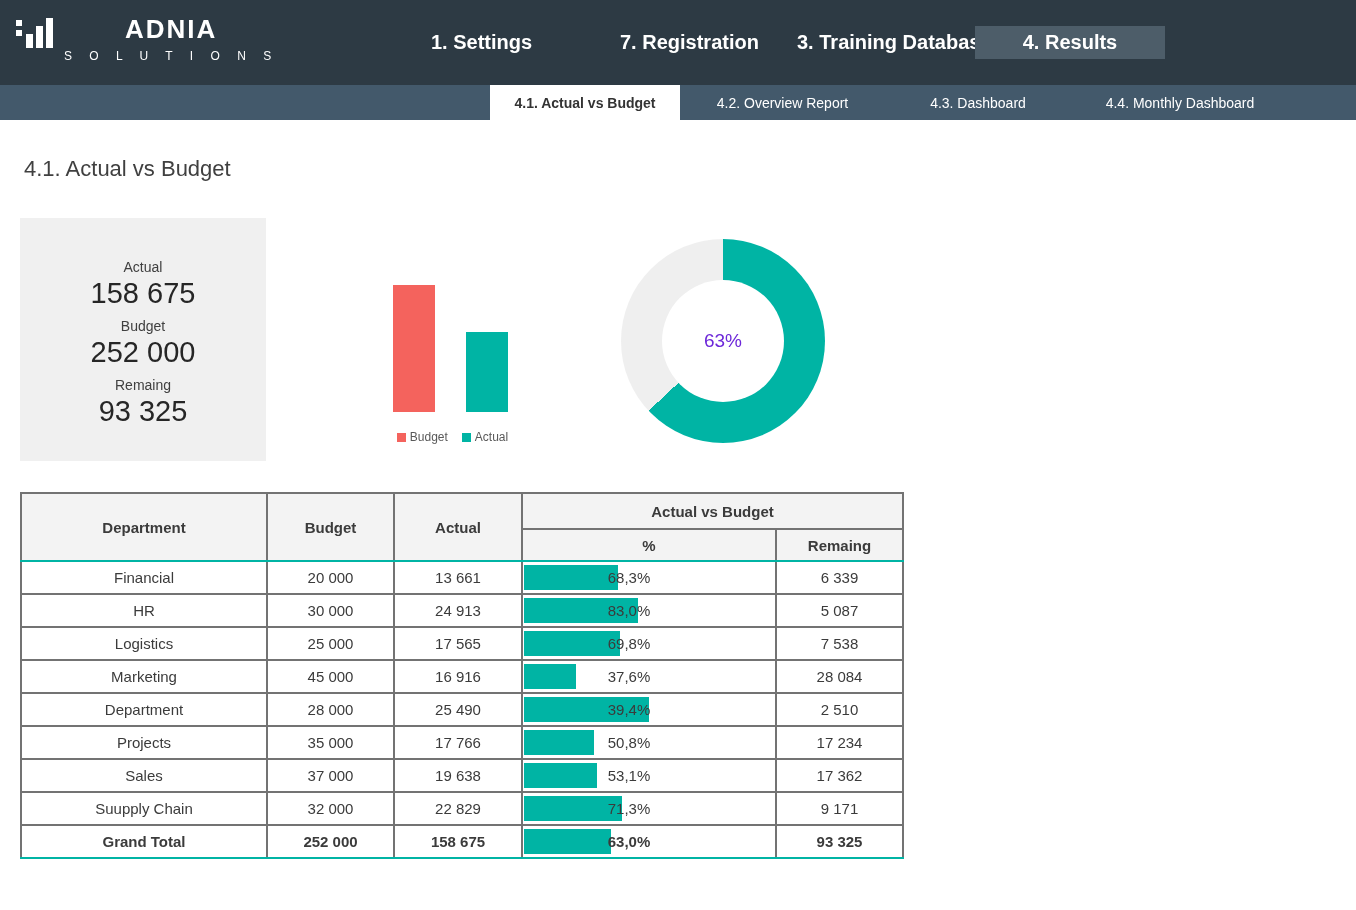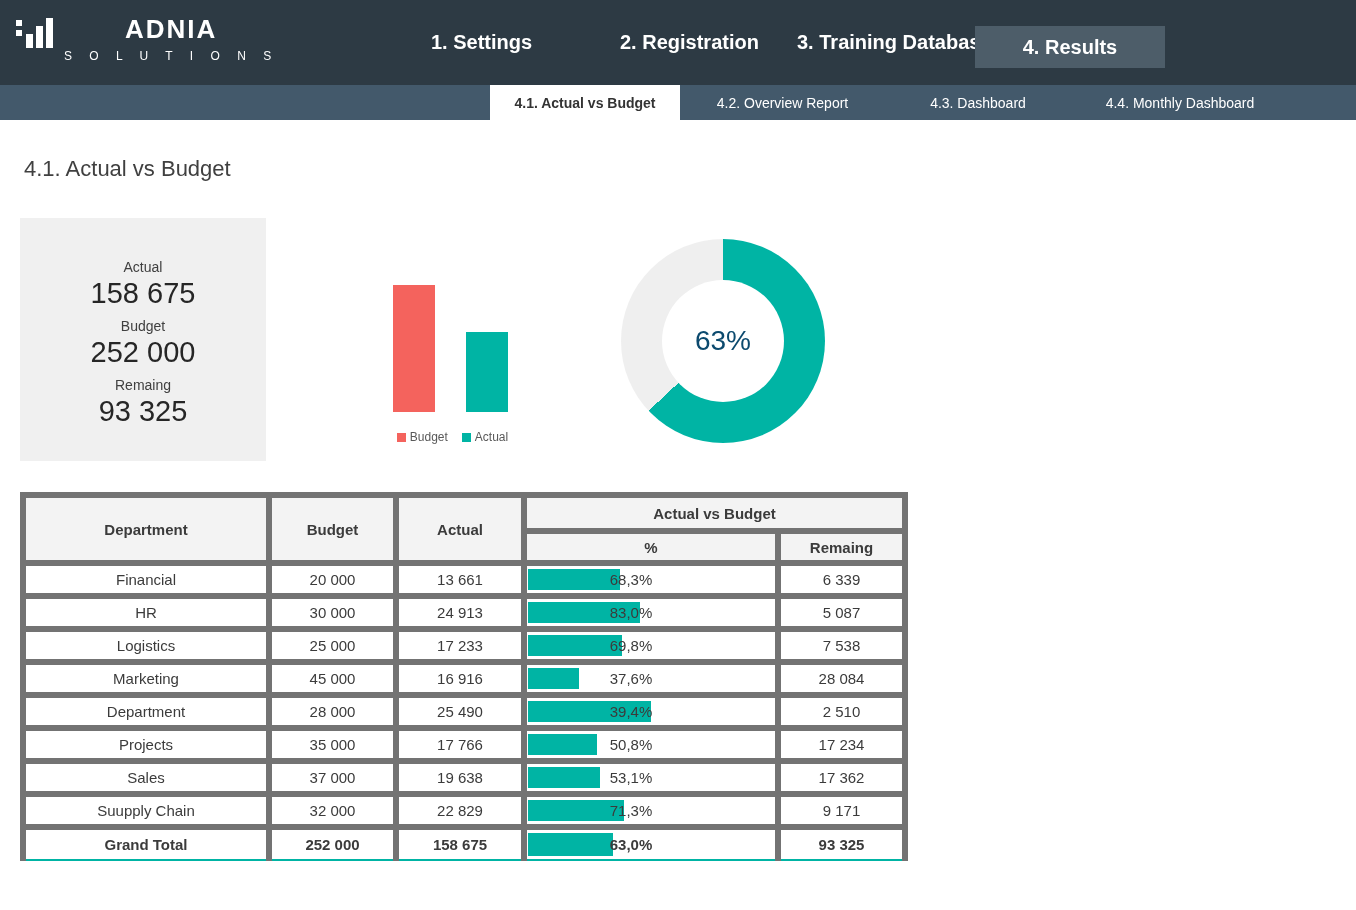--- a/index.html
+++ b/index.html
@@ -9,21 +9,21 @@
 
   
   .topbar { position:absolute; left:0; top:0; width:1356px; height:85px; background:#2d3a44; }
   .logo { position:absolute; left:14px; top:14px; display:flex; align-items:flex-start; }
   .logo-icon { width:40px; height:44px; margin-right:10px; position:relative; }
   .logo-icon .dot { position:absolute; left:2px; width:6px; height:6px; background:#fff; }
   .logo-icon .b { position:absolute; bottom:10px; width:7px; background:#fff; }
   .logo-text .name { color:#fff; font-size:26px; font-weight:bold; letter-spacing:2px; line-height:30px;text-align:center; }
   .logo-text .sub { color:#fff; font-size:12px; letter-spacing:7px; margin-top:5px; }
   .nav-item { position:absolute; top:31px; color:#fff; font-size:20px; font-weight:bold; cursor:pointer; }
-  .nav-item.boxed { top:26px; height:42px; display:flex; align-items:center; justify-content:center; background:#4d5d69; }
+  .nav-item.boxed { top:26px; height:33px; display:flex; align-items:center; justify-content:center; background:#4d5d69; }
 
   
   .subnav { position:absolute; left:0; top:85px; width:1356px; height:35px; background:#43596b; }
   .subtab { position:absolute; top:0; height:35px; display:flex; align-items:center; justify-content:center;
     color:#fff; font-size:14px; cursor:pointer; }
   .subtab.active { background:#ffffff; color:#333; font-weight:bold; }
 
   
   .page-title { position:absolute; left:24px; top:156px; font-size:22px; color:#404040; }
 
@@ -38,25 +38,25 @@
     align-items:flex-end; justify-content:space-between; }
   .minibar .bar { width:42px; }
   .legend { position:absolute; left:385px; top:430px; width:135px; display:flex; justify-content:center; gap:14px; }
   .legend-item { display:flex; align-items:center; gap:4px; font-size:12px; color:#595959; }
   .legend-swatch { width:9px; height:9px; display:inline-block; }
 
   
   .donut { position:absolute; left:621px; top:239px; width:204px; height:204px; border-radius:50%; }
   .donut-hole { position:absolute; left:41px; top:41px; width:122px; height:122px; border-radius:50%;
     background:#fff; display:flex; align-items:center; justify-content:center; }
-  .donut-label { font-size:28px; color:#0c4a6e; }
+  .donut-label { font-size:19px; color:#6d28d9; }
 
   
   .budget-table { position:absolute; left:20px; top:492px; width:882px; border-collapse:collapse; table-layout:fixed; }
-  .budget-table th, .budget-table td { border:6px solid #737373; font-size:15px; text-align:center; }
+  .budget-table th, .budget-table td { border:2px solid #737373; font-size:15px; text-align:center; }
   .budget-table th { background:#f3f3f3; font-weight:bold; color:#3b3b3b; }
   .budget-table .h1 { height:36px; }
   .budget-table .h2 { height:32px; }
   .budget-table th.span-teal { border-bottom:2px solid #00b4a4; }
   .budget-table td { height:33px; background:#fff; }
   .pct-cell { position:relative; text-align:right; padding-right:40px; }
   .databar { position:absolute; left:1px; top:3px; bottom:3px; z-index:0; }
   .pct-text { position:relative; z-index:1; }
   .total-row td { font-weight:bold; border-bottom:2px solid #00b4a4; }
 </style>
@@ -73,21 +73,21 @@
         <span class="b" style="left:12px; height:14px;"></span>
         <span class="b" style="left:22px; height:22px;"></span>
         <span class="b" style="left:32px; height:30px;"></span>
       </div>
       <div class="logo-text">
         <div class="name">ADNIA</div>
         <div class="sub">S O L U T I O N S</div>
       </div>
     </div>
     <div class="nav-item" style="left:431px;">1. Settings</div>
-    <div class="nav-item" style="left:620px;">2. Registration</div>
+    <div class="nav-item" style="left:620px;">7. Registration</div>
     <div class="nav-item" style="left:797px;">3. Training Database</div>
     <div class="nav-item boxed" style="left:975px; width:190px;">4. Results</div>
   </div>
 
   <div class="subnav">
     <div class="subtab active" style="left:490px; width:190px;">4.1. Actual vs Budget</div>
     <div class="subtab" style="left:700px; width:165px;">4.2. Overview Report</div>
     <div class="subtab" style="left:918px; width:120px;">4.3. Dashboard</div>
     <div class="subtab" style="left:1090px; width:180px;">4.4. Monthly Dashboard</div>
   </div>
@@ -155,21 +155,21 @@
       <tr>
         <td>HR</td>
         <td>30 000</td>
         <td>24 913</td>
         <td class="pct-cell"><div class="databar" style="width: 45.235%; background: rgb(0, 180, 164);"></div><span class="pct-text">83,0%</span></td>
         <td>5 087</td>
       </tr>
       <tr>
         <td>Logistics</td>
         <td>25 000</td>
-        <td>17 233</td>
+        <td>17 565</td>
         <td class="pct-cell"><div class="databar" style="width: 38.041%; background: rgb(0, 180, 164);"></div><span class="pct-text">69,8%</span></td>
         <td>7 538</td>
       </tr>
       <tr>
         <td>Marketing</td>
         <td>45 000</td>
         <td>16 916</td>
         <td class="pct-cell"><div class="databar" style="width: 20.492%; background: rgb(0, 180, 164);"></div><span class="pct-text">37,6%</span></td>
         <td>28 084</td>
       </tr>

